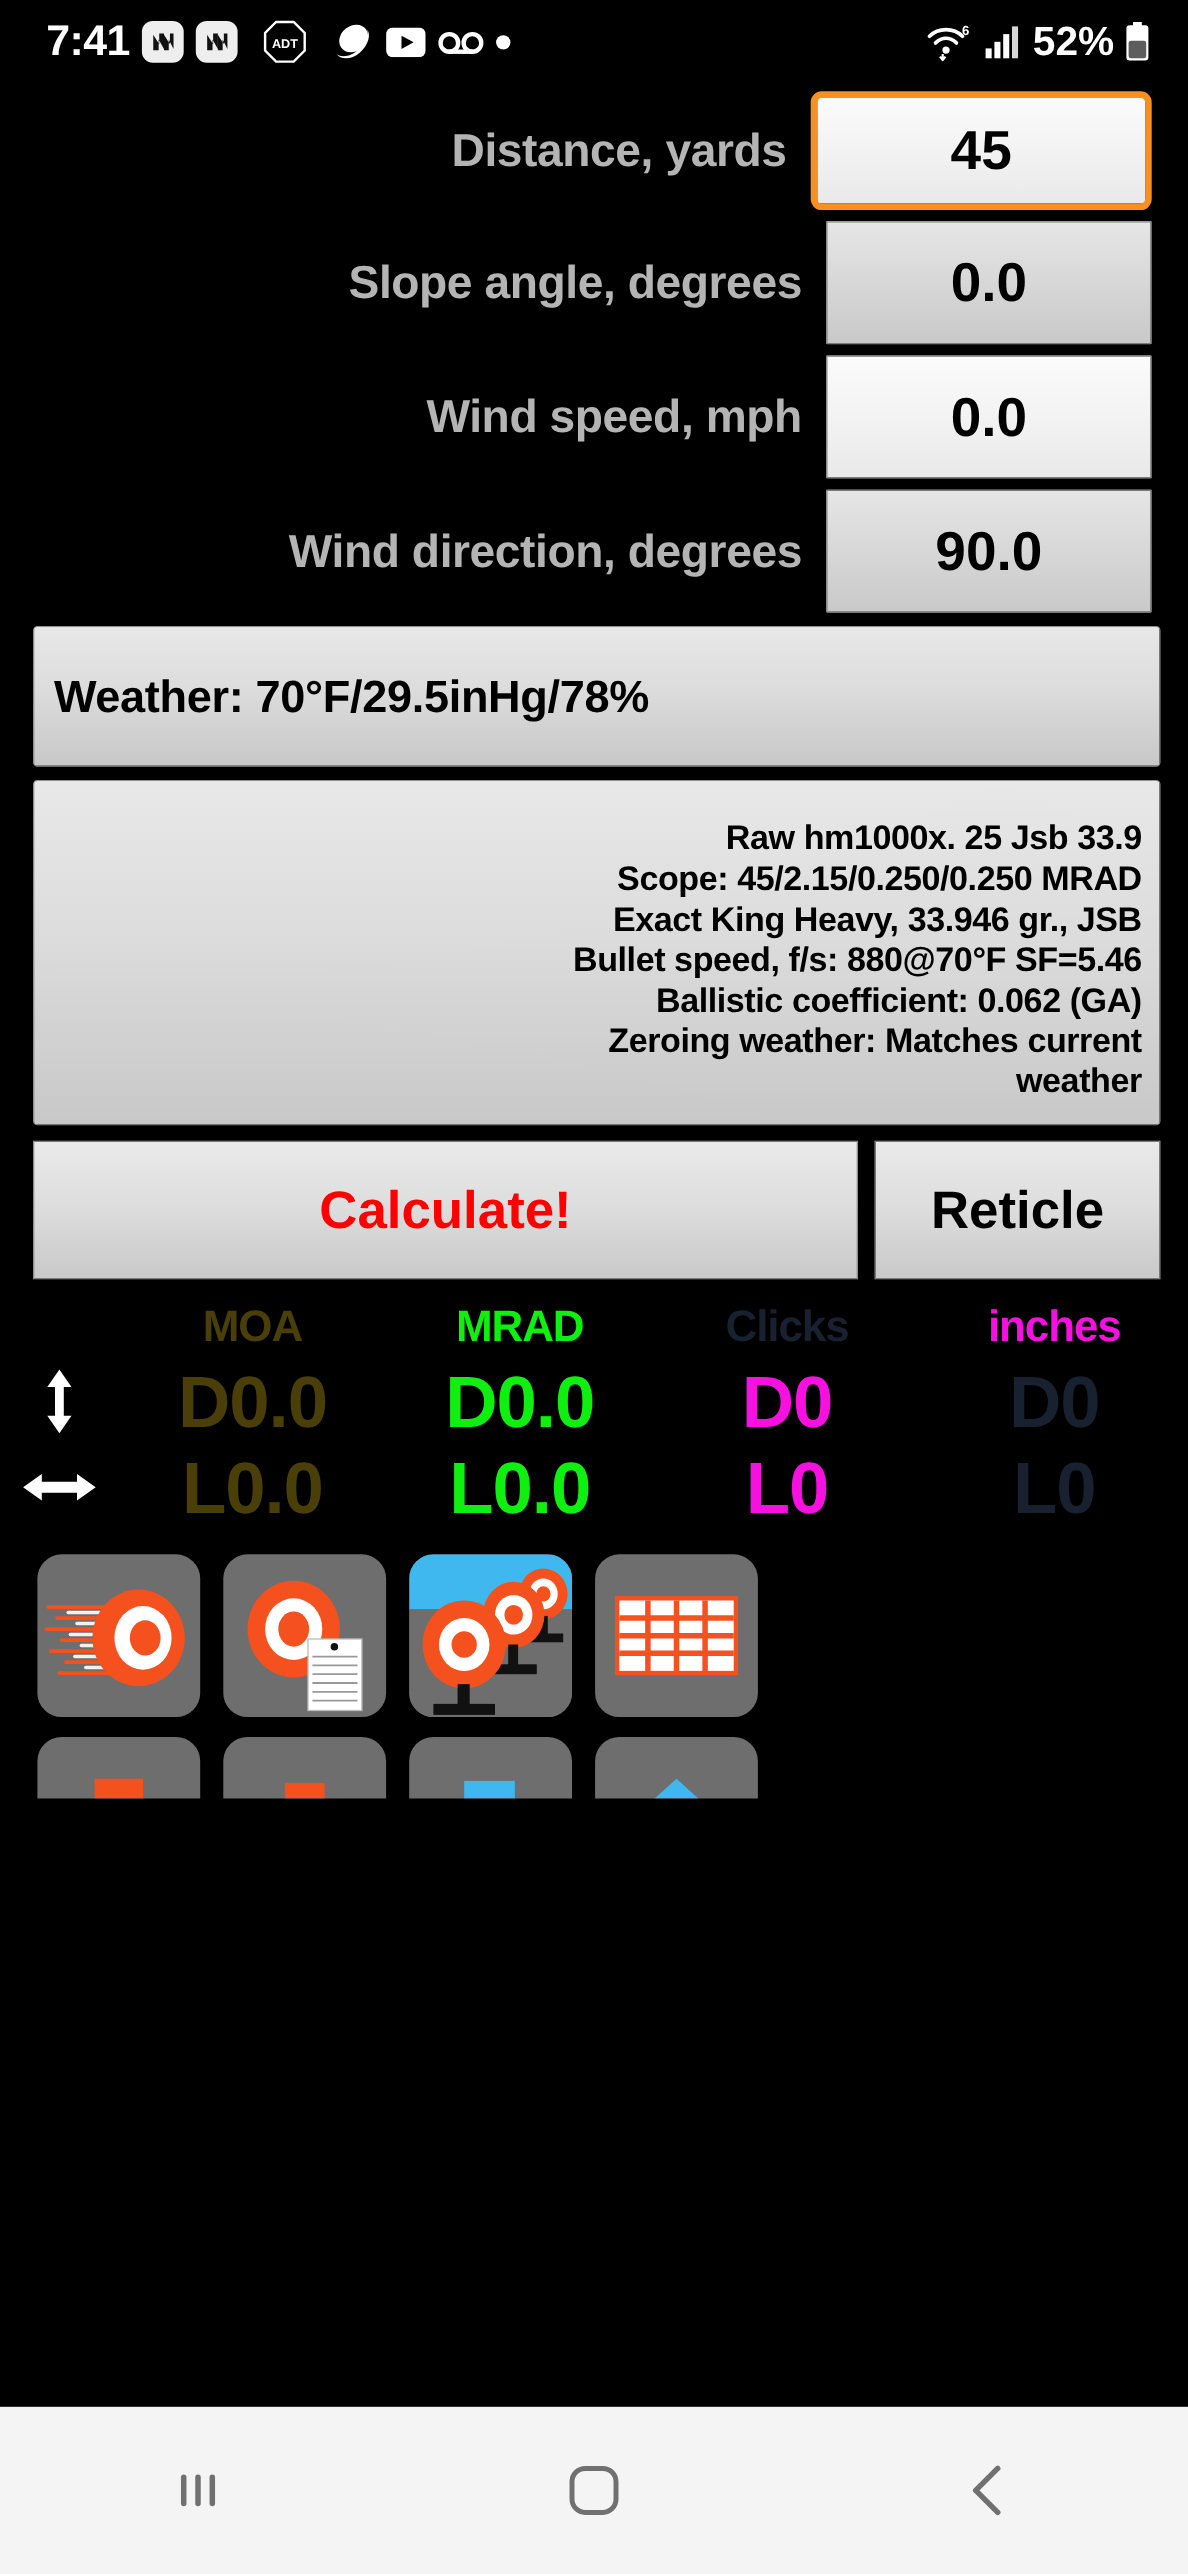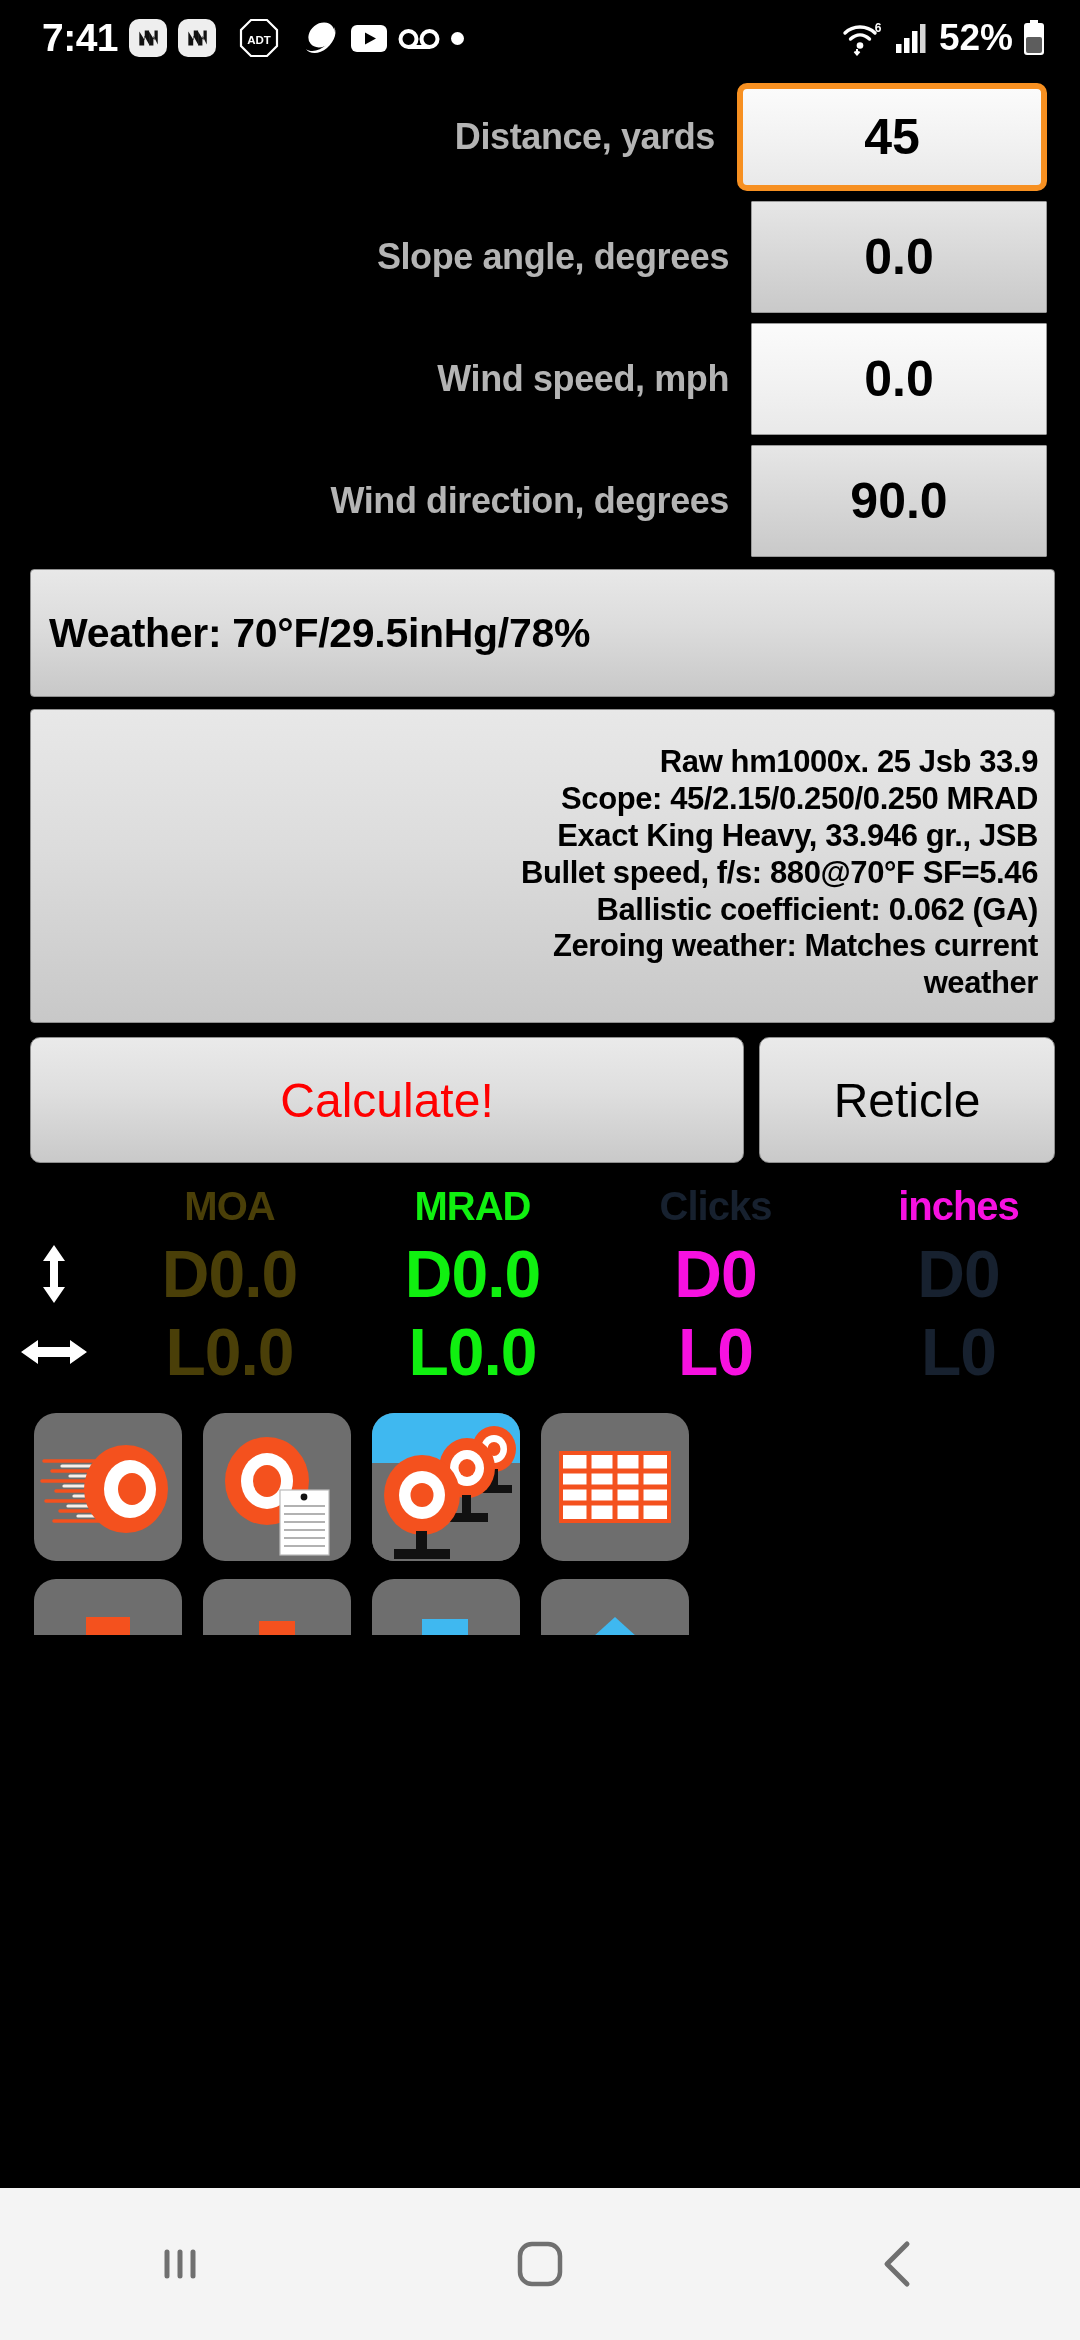--- a/index.html
+++ b/index.html
@@ -28,21 +28,21 @@
 
   
   .app { position: absolute; top: 76px; left: 0; width: 1080px; height: 2112px; background: #000; }
 
   .row {
     display: flex; align-items: center; justify-content: flex-end;
     padding-right: 33px; margin-top: 10px;
   }
   .row:first-child { margin-top: 7px; }
   .rlabel {
-    color: #b4b4b4; font-size: 36px; font-weight: 700;
+    color: #b4b4b4; font-size: 42px; font-weight: 700;
     font-stretch: condensed; text-align: right; padding-right: 22px;
     letter-spacing: -0.4px; white-space: nowrap;
   }
   .rfield {
     width: 296px; height: 112px; border-radius: 1px;
     display: flex; align-items: center; justify-content: center;
     color: #000; font-size: 50px; font-weight: 700;
     border: 1px solid #9a9a9a;
   }
   .rfield.light { background: linear-gradient(180deg, #fbfbfb 0%, #f3f3f3 48%, #e9e9e9 100%); }
@@ -62,27 +62,27 @@
     padding-left: 18px; font-size: 41px; font-weight: 700; font-stretch: condensed;
     letter-spacing: -0.3px;
   }
   .panel.info {
     padding: 34px 16px 20px 16px; font-size: 31px; font-weight: 700;
     font-stretch: condensed; line-height: 1.19; letter-spacing: -0.4px; text-align: right;
   }
 
   .btnrow { display: flex; gap: 15px; margin: 14px 25px 0 30px; }
   .btn {
-    height: 126px; border-radius: 10px; border: 1px solid #8f8f8f;
+    height: 126px; border-radius: 0; border: 1px solid #8f8f8f;
     background: linear-gradient(180deg, #eaeaea 0%, #dedede 45%, #c9c9c9 100%);
     display: flex; align-items: center; justify-content: center;
-    font-size: 48px; font-weight: 400; font-stretch: condensed;
+    font-size: 48px; font-weight: 700; font-stretch: condensed;
   }
   .btn.calc { flex: 1 1 auto; color: #ff0000; }
-  .btn.reticle { width: 296px; color: #000; }
+  .btn.reticle { width: 260px; color: #000; }
 
   
   .results { margin-top: 14px; width: 1080px; }
   .res-row { display: flex; align-items: center; }
   .res-arrow { width: 108px; display: flex; align-items: center; justify-content: center; }
   .res-cell {
     flex: 1 1 0; text-align: center; font-weight: 700; font-stretch: condensed;
     letter-spacing: -1px;
   }
   .res-head .res-cell { font-size: 40px; }

